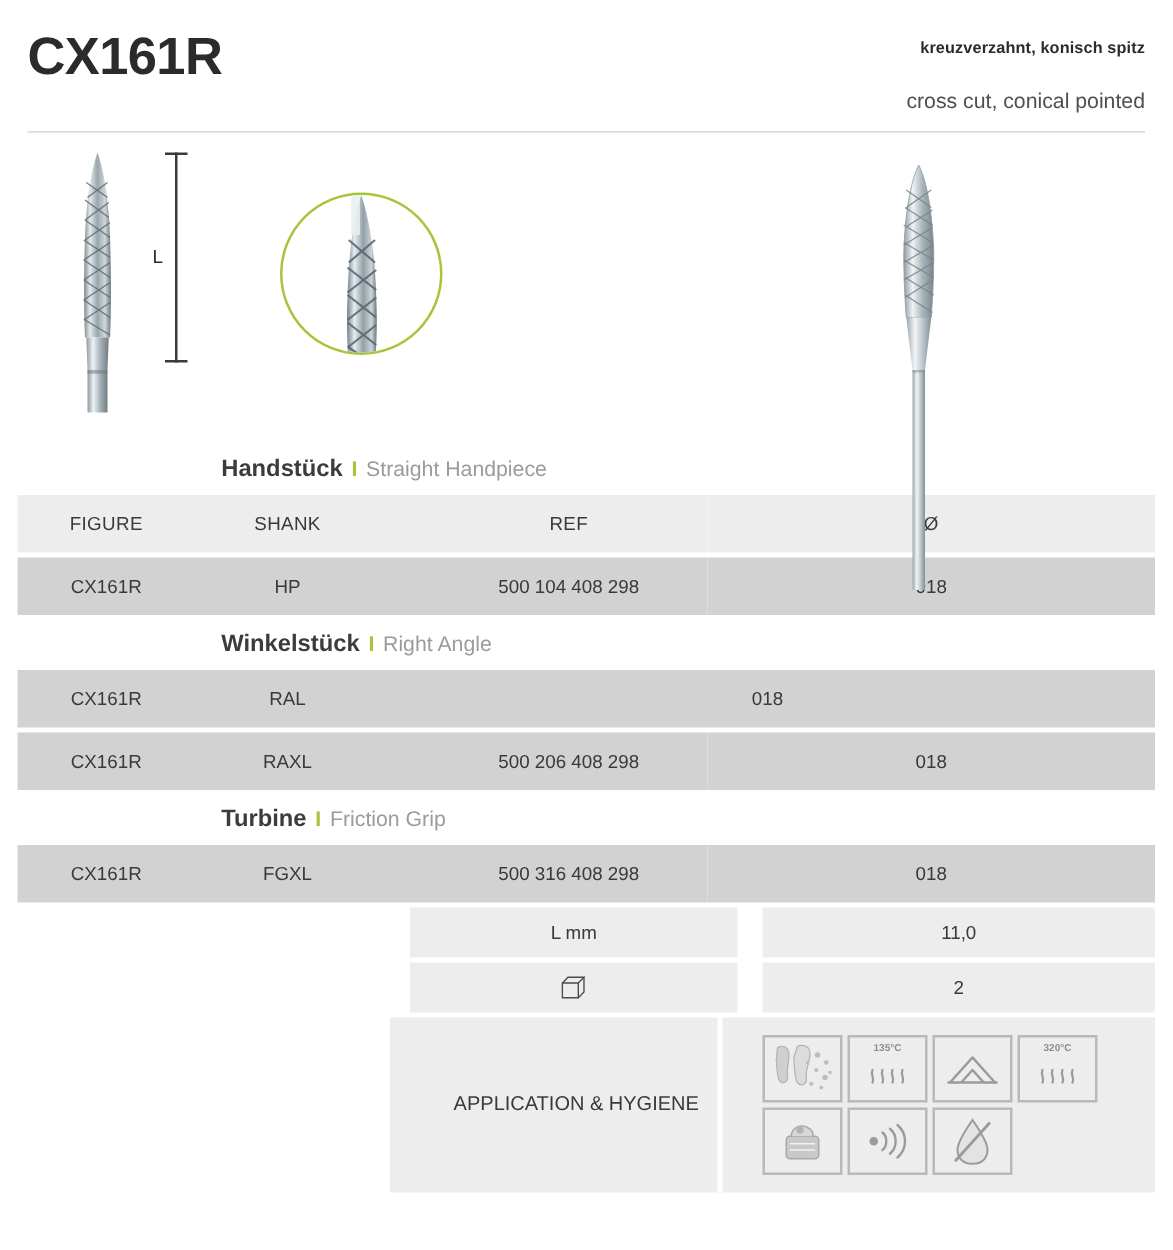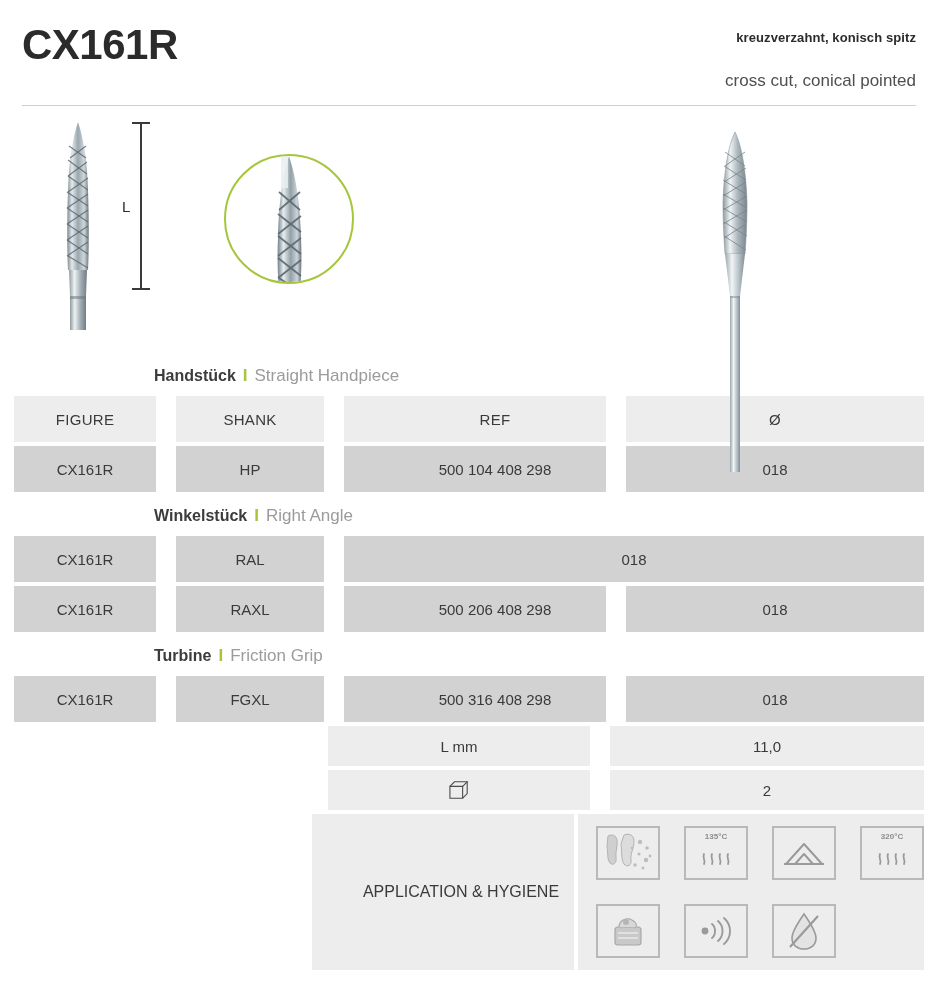--- a/index.html
+++ b/index.html
@@ -87,30 +87,30 @@
     margin: 0 14px;
     width: 910px;
   }
   .grp-row {
     display: flex;
     align-items: center;
     height: 40px;
     padding-left: 140px;
   }
   .grp-de {
-    font-size: 16px; font-weight: bold; color: #3c3c3c;
+    font-size: 19px; font-weight: bold; color: #3c3c3c; margin-left: 23px;
   }
   .grp-sep {
     color: #a5c63b; font-weight: bold; font-size: 17px; padding: 0 7px;
   }
   .grp-en {
     font-size: 17px; color: #9b9b9b;
   }
 
-  .row { display: flex; gap: 20px; margin-bottom: 4px; }
+  .row { display: flex; gap: 0; margin-bottom: 4px; }
   .cell {
     background: #ededed;
     height: 46px;
     display: flex; align-items: center; justify-content: center;
     font-size: 15px; color: #3a3a3a;
   }
   .c-figure { width: 142px; }
   .c-shank  { width: 148px; }
   .c-ref    { width: 262px; padding-left: 40px; }
   .c-dia    { flex: 1; }
@@ -130,22 +130,22 @@
 
   
   .app-row { display: flex; gap: 4px; }
   .app-label {
     width: 262px; background: #ededed; min-height: 140px;
     display: flex; align-items: center; justify-content: center;
     text-align: center; font-size: 16px; color: #3a3a3a; line-height: 1.5; padding-left: 36px;
   }
   .app-icons {
     flex: 1; background: #ededed; min-height: 140px;
-    padding: 12px 0 12px 18px;
-    display: flex; flex-wrap: wrap; align-content: center; gap: 24px;
+    padding: 12px 0 12px 32px;
+    display: flex; flex-wrap: wrap; align-content: center; gap: 4px;
   }
   .icon-box {
     width: 64px; height: 54px;
     border: 2px solid #b9b9b9;
     background: #ededed;
     position: relative;
     display: flex; align-items: center; justify-content: center;
   }
   .icon-box svg { display: block; }
   .icon-temp {

